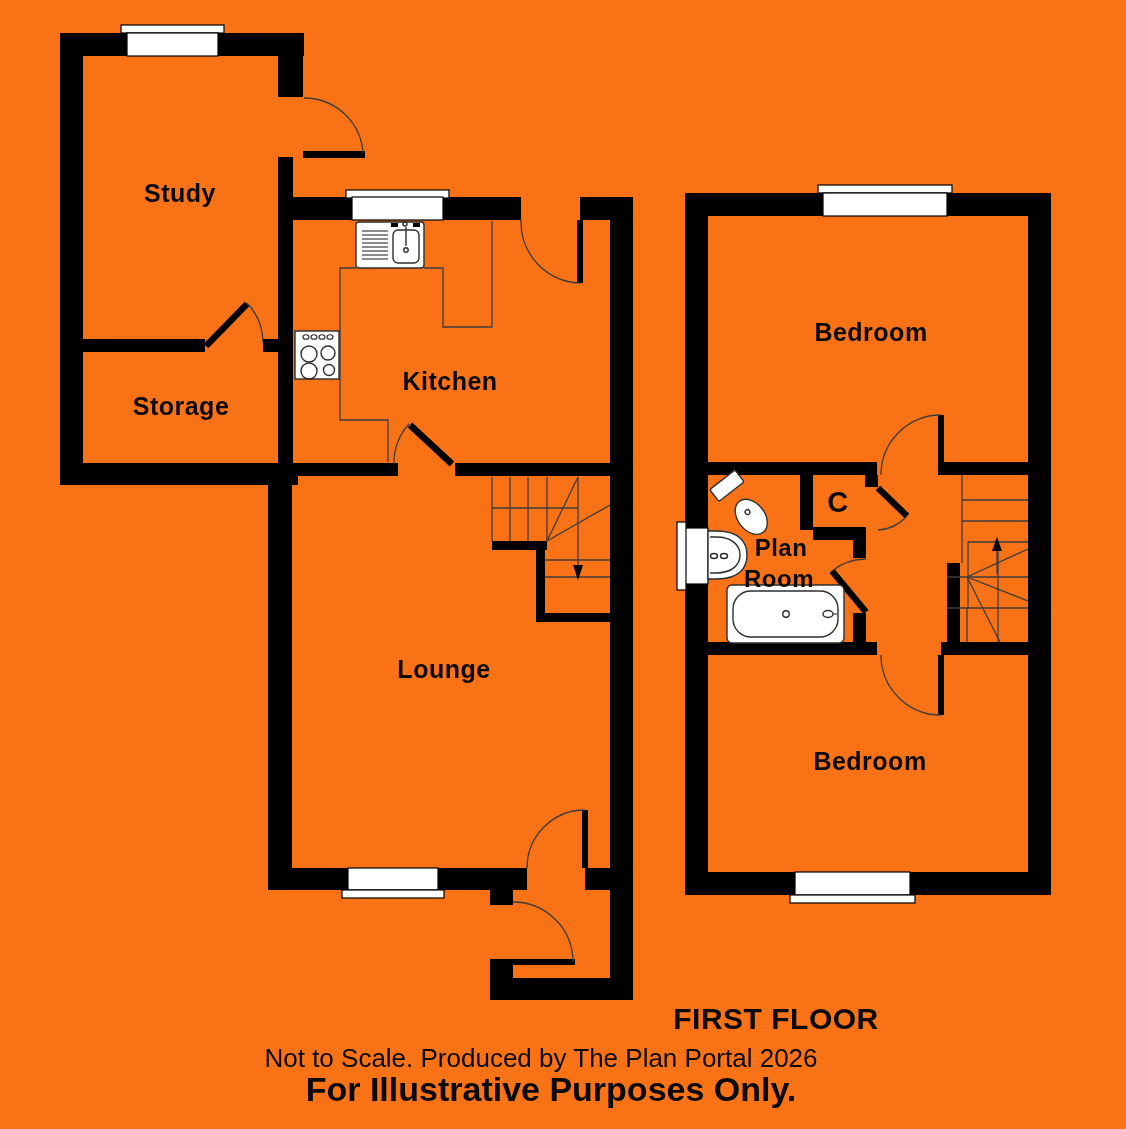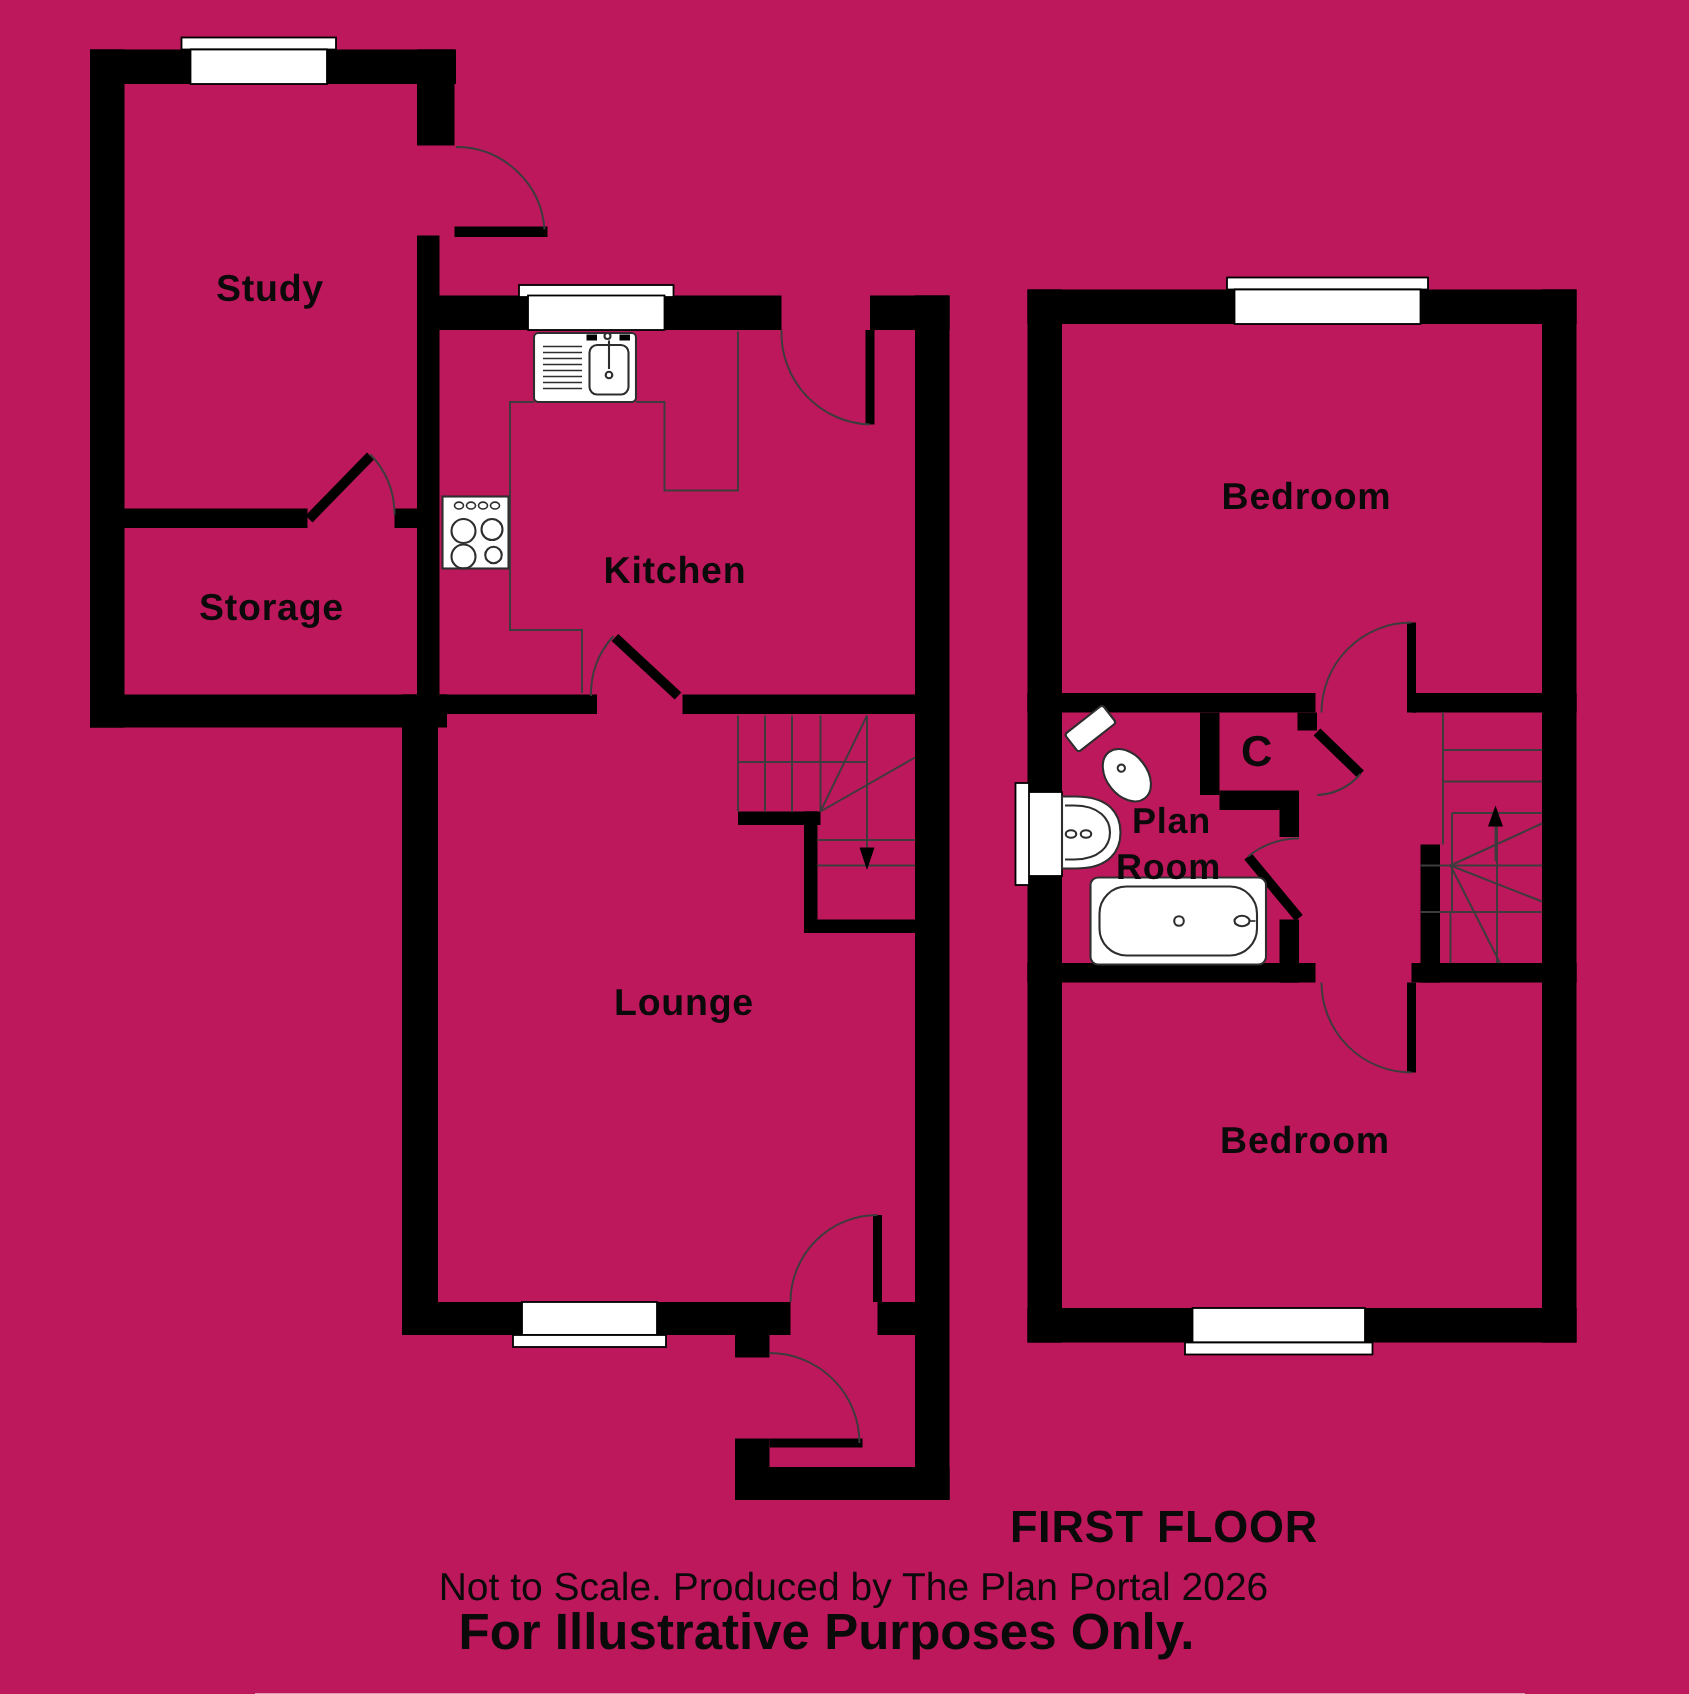--- a/index.html
+++ b/index.html
@@ -1,16 +1,16 @@
 <!DOCTYPE html>
 <html><head>
 <meta charset="utf-8">
 <style>
   html,body{margin:0;padding:0;background:#ffffff;}
-  .plan-wrap{position:relative;width:1126px;height:1129px;background:#be185d;overflow:hidden;
+  .plan-wrap{position:relative;width:1126px;height:1129px;background:#f97316;overflow:hidden;
              font-family:"Liberation Sans",sans-serif;}
   .plan-wrap svg{position:absolute;left:0;top:0;}
   .wall{fill:#000000;stroke:none;}
   .win{fill:#ffffff;stroke:#000000;stroke-width:1.2;}
   .ln{stroke:#3c3c3c;stroke-width:1.3;fill:none;}
   .arc{stroke:#3c3c3c;stroke-width:1.3;fill:none;}
   .leaf{fill:#000000;}
   .leafln{stroke:#000000;stroke-width:6.5;fill:none;}
   .fx{stroke:#2e2e2e;stroke-width:1.4;fill:#ffffff;}
   .fxn{stroke:#2e2e2e;stroke-width:1.4;fill:none;}
@@ -258,24 +258,24 @@
       <line class="ln" x1="967" y1="577" x2="1000" y2="642"></line>
       <line class="ln" x1="997" y1="549" x2="997" y2="574"></line>
       <polygon class="arrow" points="997,537 992,551 1002,551"></polygon>
     </g>
   </g>
 </svg>
 
   <div class="label" style="left:180px;top:193px;">Study</div>
   <div class="label" style="left:181px;top:406px;">Storage</div>
   <div class="label" style="left:450px;top:345px;margin-top:36px;">Kitchen</div>
-  <div class="label" style="left:456px;top:669px;">Lounge</div>
+  <div class="label" style="left:444px;top:669px;">Lounge</div>
 
   <div class="label" style="left:871px;top:332px;">Bedroom</div>
   <div class="label small" style="left:781px;top:548px;">Plan</div>
   <div class="label small" style="left:779px;top:579px;text-align:center;">Room</div>
   <div class="label cup" style="left:838px;top:502px;">C</div>
   <div class="label" style="left:870px;top:761px;">Bedroom</div>
 
   <div class="label title" style="left:776px;top:1019px;">FIRST FLOOR</div>
-  <div class="label note" style="left:541px;top:1058px;margin-left:28px;">Not to Scale. Produced by The Plan Portal 2026</div>
+  <div class="label note" style="left:541px;top:1058px;">Not to Scale. Produced by The Plan Portal 2026</div>
   <div class="label disc" style="left:551px;top:1089px;">For Illustrative Purposes Only.</div>
 </div>
 
 </body></html>

